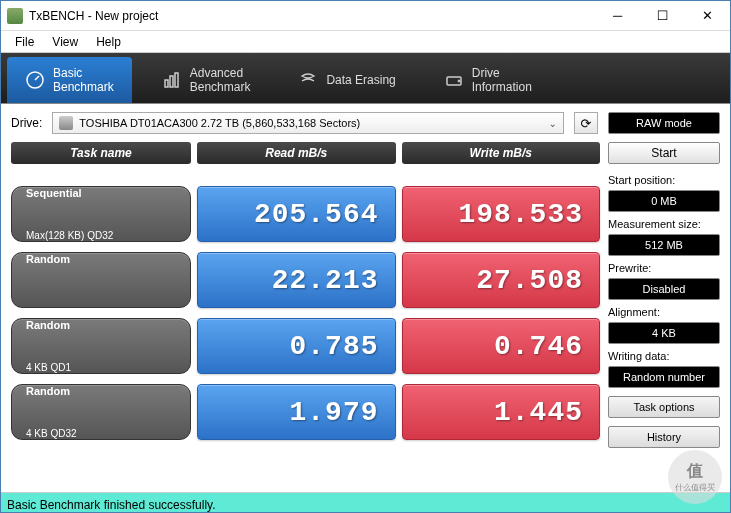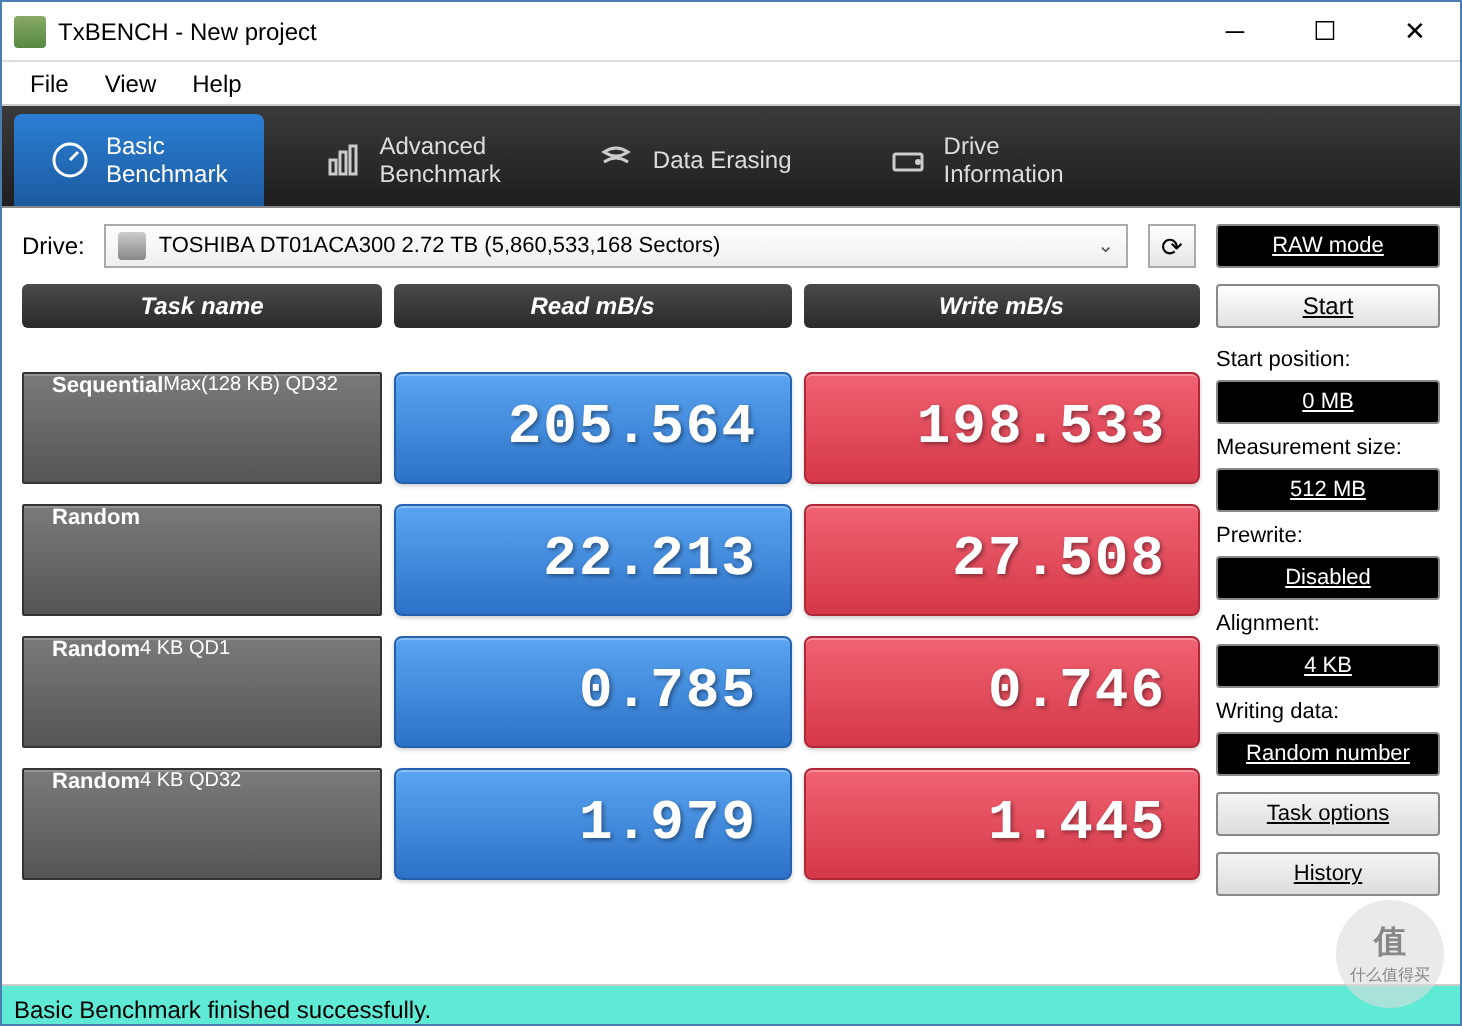--- a/index.html
+++ b/index.html
@@ -30,28 +30,28 @@
 .refresh-btn { width: 24px; height: 22px; border: 1px solid #aaa; background: linear-gradient(#fff,#e5e5e5); display: flex; align-items: center; justify-content: center; font-size: 13px; }
 
 .content { display: flex; padding: 0 10px; gap: 8px; }
 .results { flex: 1; }
 .headers { display: flex; gap: 6px; margin-bottom: 22px; }
 .headers .hcell { height: 22px; background: linear-gradient(#4a4a4a,#2a2a2a); color: #fff; font-size: 12px; display: flex; align-items: center; justify-content: center; font-style: italic; font-weight: bold; border-radius: 3px; }
 .hcell.task { width: 180px; }
 .hcell.read, .hcell.write { flex: 1; }
 
 .result-row { display: flex; gap: 6px; margin-bottom: 10px; height: 56px; }
-.task-cell { width: 180px; background: linear-gradient(#7a7a7a,#555); border: 1px solid #333; border-radius: 1px; color: #fff; font-size: 11px; display: flex; flex-direction: row; justify-content: flex-start; padding-left: 14px; font-weight: bold; box-shadow: inset 0 1px 0 rgba(255,255,255,0.2); }
+.task-cell { width: 180px; background: linear-gradient(#7a7a7a,#555); border: 1px solid #333; border-radius: 11px; color: #fff; font-size: 11px; display: flex; flex-direction: column; justify-content: space-between; padding-left: 14px; font-weight: bold; box-shadow: inset 0 1px 0 rgba(255,255,255,0.2); }
 .task-cell .sub { font-size: 10px; font-weight: normal; }
 .val-cell { flex: 1; border-radius: 4px; display: flex; align-items: center; justify-content: flex-end; padding-right: 16px; color: #fff; font-family: "Consolas","Courier New",monospace; font-size: 28px; font-weight: bold; letter-spacing: 1px; text-shadow: 1px 1px 2px rgba(0,0,0,0.4); box-shadow: inset 0 1px 0 rgba(255,255,255,0.3), 0 1px 2px rgba(0,0,0,0.2); }
 .val-cell.read { background: linear-gradient(#5aa4f0,#2c72c8); border: 1px solid #2360ae; }
 .val-cell.write { background: linear-gradient(#f06272,#d53848); border: 1px solid #b02838; }
 
 .sidebar { width: 112px; display: flex; flex-direction: column; gap: 4px; font-size: 11px; }
-.raw-btn, .side-val, .side-btn, .start-btn { height: 22px; border: 1px solid #888; display: flex; align-items: center; justify-content: center; border-radius: 2px; text-decoration: underline; }
+.raw-btn, .side-val, .side-btn, .start-btn { height: 22px; border: 1px solid #888; display: flex; align-items: center; justify-content: center; border-radius: 2px; }
 .raw-btn, .side-val { background: #000; color: #fff; font-size: 11px; }
 .start-btn { background: linear-gradient(#fff,#e0e0e0); font-size: 12px; margin-bottom: 4px; }
 .side-label { font-size: 11px; margin-top: 2px; }
 .side-btn { background: linear-gradient(#f5f5f5,#dcdcdc); font-size: 11px; margin-top: 4px; }
 
 .statusbar { position: absolute; bottom: 0; left: 0; right: 0; height: 20px; border-top: 1px solid #ccc; font-size: 12px; padding-left: 6px; display: flex; align-items: flex-end; background: #5eead4; }
 
 .watermark { position: absolute; right: 8px; bottom: 8px; width: 54px; height: 54px; border-radius: 50%; background: rgba(220,220,220,0.6); display: flex; flex-direction: column; align-items: center; justify-content: center; font-size: 8px; color: #888; }
 .watermark .big { font-size: 16px; font-weight: bold; }
 </style>

